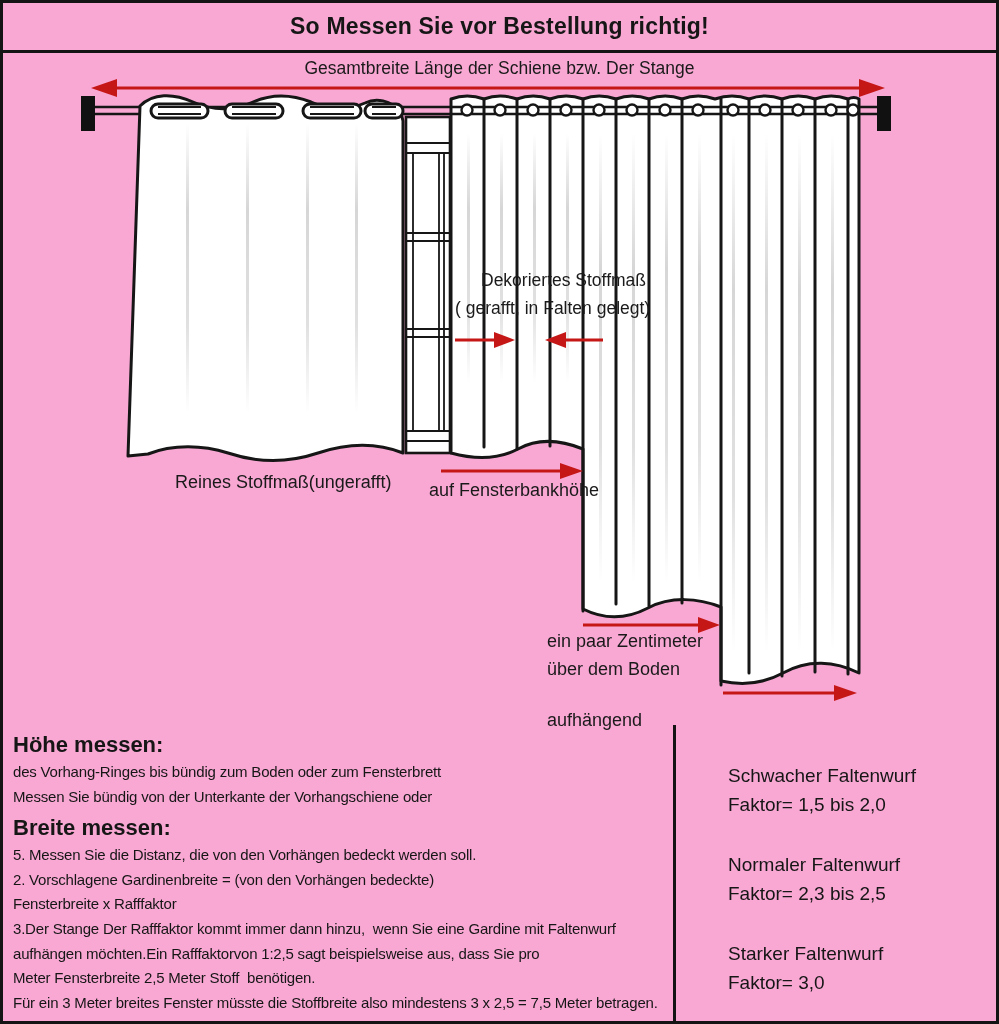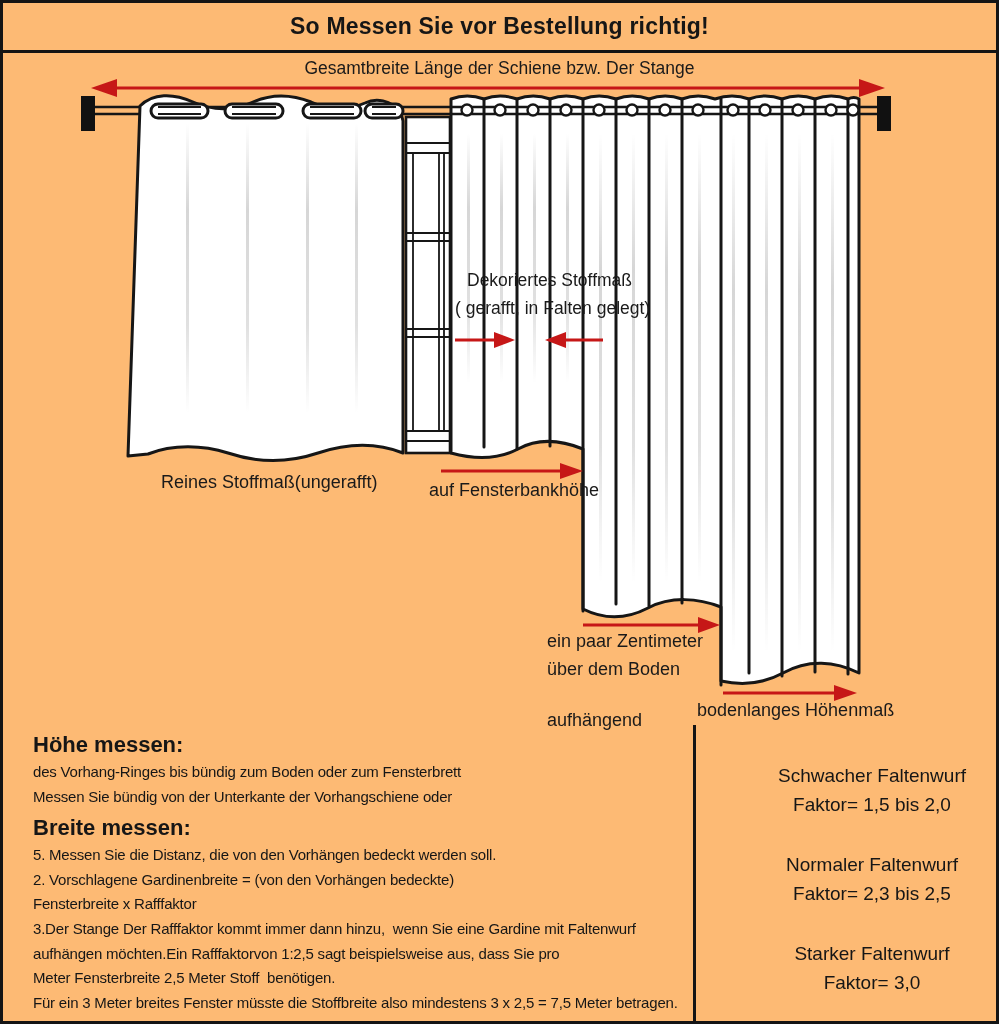--- a/index.html
+++ b/index.html
@@ -1,33 +1,33 @@
 <!DOCTYPE html>
 <html><head>
 <meta charset="utf-8">
 <style>
   html,body{margin:0;padding:0;background:#888;}
-  .page{position:relative;width:999px;height:1024px;background:#fdba74;
+  .page{position:relative;width:999px;height:1024px;background:#f9a8d4;
         font-family:"Liberation Sans","DejaVu Sans",sans-serif;color:#161616;
         border:3px solid #141414;box-sizing:border-box;overflow:hidden;}
   .title-box{position:absolute;top:0;left:0;right:0;height:47px;
              border-bottom:3px solid #141414;display:flex;align-items:center;justify-content:center;}
   .title-box h1{margin:0;font-size:23px;font-weight:bold;letter-spacing:.2px;}
   .diagram{position:absolute;top:50px;left:0;width:993px;height:669px;}
   .diagram svg{position:absolute;top:0;left:0;}
   .dlabel{position:absolute;font-size:17.5px;white-space:pre;color:#1a1a1a;}
   .rod-label{top:5px;left:0;width:100%;text-align:center;}
-  .bottom{position:absolute;top:722px;left:0;right:0;bottom:0;display:flex;margin-left:20px;}
+  .bottom{position:absolute;top:722px;left:0;right:0;bottom:0;display:flex;}
   .bottom-left{width:673px;border-right:3px solid #141414;box-sizing:border-box;
                padding:5px 0 0 10px;overflow:hidden;}
   .bottom-left h2{margin:0;font-size:22px;line-height:30px;font-weight:bold;}
   .bottom-left h2.second{margin-top:4px;}
   .bottom-left p{margin:0;font-size:15px;line-height:24.6px;white-space:pre;letter-spacing:-0.2px;}
   .bottom-right{flex:1;padding:36px 0 0 52px;box-sizing:border-box;}
-  .factor-group{margin-bottom:31px;text-align:center;}
+  .factor-group{margin-bottom:31px;}
   .factor-group p{margin:0;font-size:19px;line-height:29px;white-space:pre;}
 </style>
 </head>
 <body>
 
 <div class="page">
 
   <div class="title-box">
     <h1>So Messen Sie vor Bestellung richtig!</h1>
   </div>
@@ -177,28 +177,27 @@
         <polygon points="717,572 695,564 695,580" stroke="none"></polygon>
       </g>
 
       <g stroke="#c61717" fill="#c61717">
         <line x1="720" y1="640" x2="834" y2="640" stroke-width="3"></line>
         <polygon points="854,640 831,632 831,648" stroke="none"></polygon>
       </g>
     </svg>
 
     <div class="dlabel rod-label">Gesamtbreite Länge der Schiene bzw. Der Stange</div>
-    <div class="dlabel" style="left:464px;top:217px;">Dekoriertes Stoffmaß</div>
+    <div class="dlabel" style="left:464px;top:217px;padding-left:14px;">Dekoriertes Stoffmaß</div>
     <div class="dlabel" style="left:452px;top:245px;">( gerafft, in Falten gelegt)</div>
-    <div class="dlabel" style="left:158px;top:419px;font-size:18px;">Reines Stoffmaß(ungerafft)</div>
+    <div class="dlabel" style="left:172px;top:419px;font-size:18px;">Reines Stoffmaß(ungerafft)</div>
     <div class="dlabel" style="left:426px;top:427px;font-size:18px;">auf Fensterbankhöhe</div>
     <div class="dlabel" style="left:544px;top:578px;font-size:18px;">ein paar Zentimeter</div>
     <div class="dlabel" style="left:544px;top:606px;font-size:18px;">über dem Boden</div>
     <div class="dlabel" style="left:544px;top:657px;font-size:18px;">aufhängend</div>
-    <div class="dlabel" style="left:694px;top:647px;font-size:18px;">bodenlanges Höhenmaß</div>
   </div>
 
   <div class="bottom">
     <div class="bottom-left">
       <h2>Höhe messen:</h2>
       <p>des Vorhang-Ringes bis bündig zum Boden oder zum Fensterbrett</p>
       <p>Messen Sie bündig von der Unterkante der Vorhangschiene oder</p>
       <h2 class="second">Breite messen:</h2>
       <p>5. Messen Sie die Distanz, die von den Vorhängen bedeckt werden soll.</p>
       <p>2. Vorschlagene Gardinenbreite = (von den Vorhängen bedeckte)</p>

